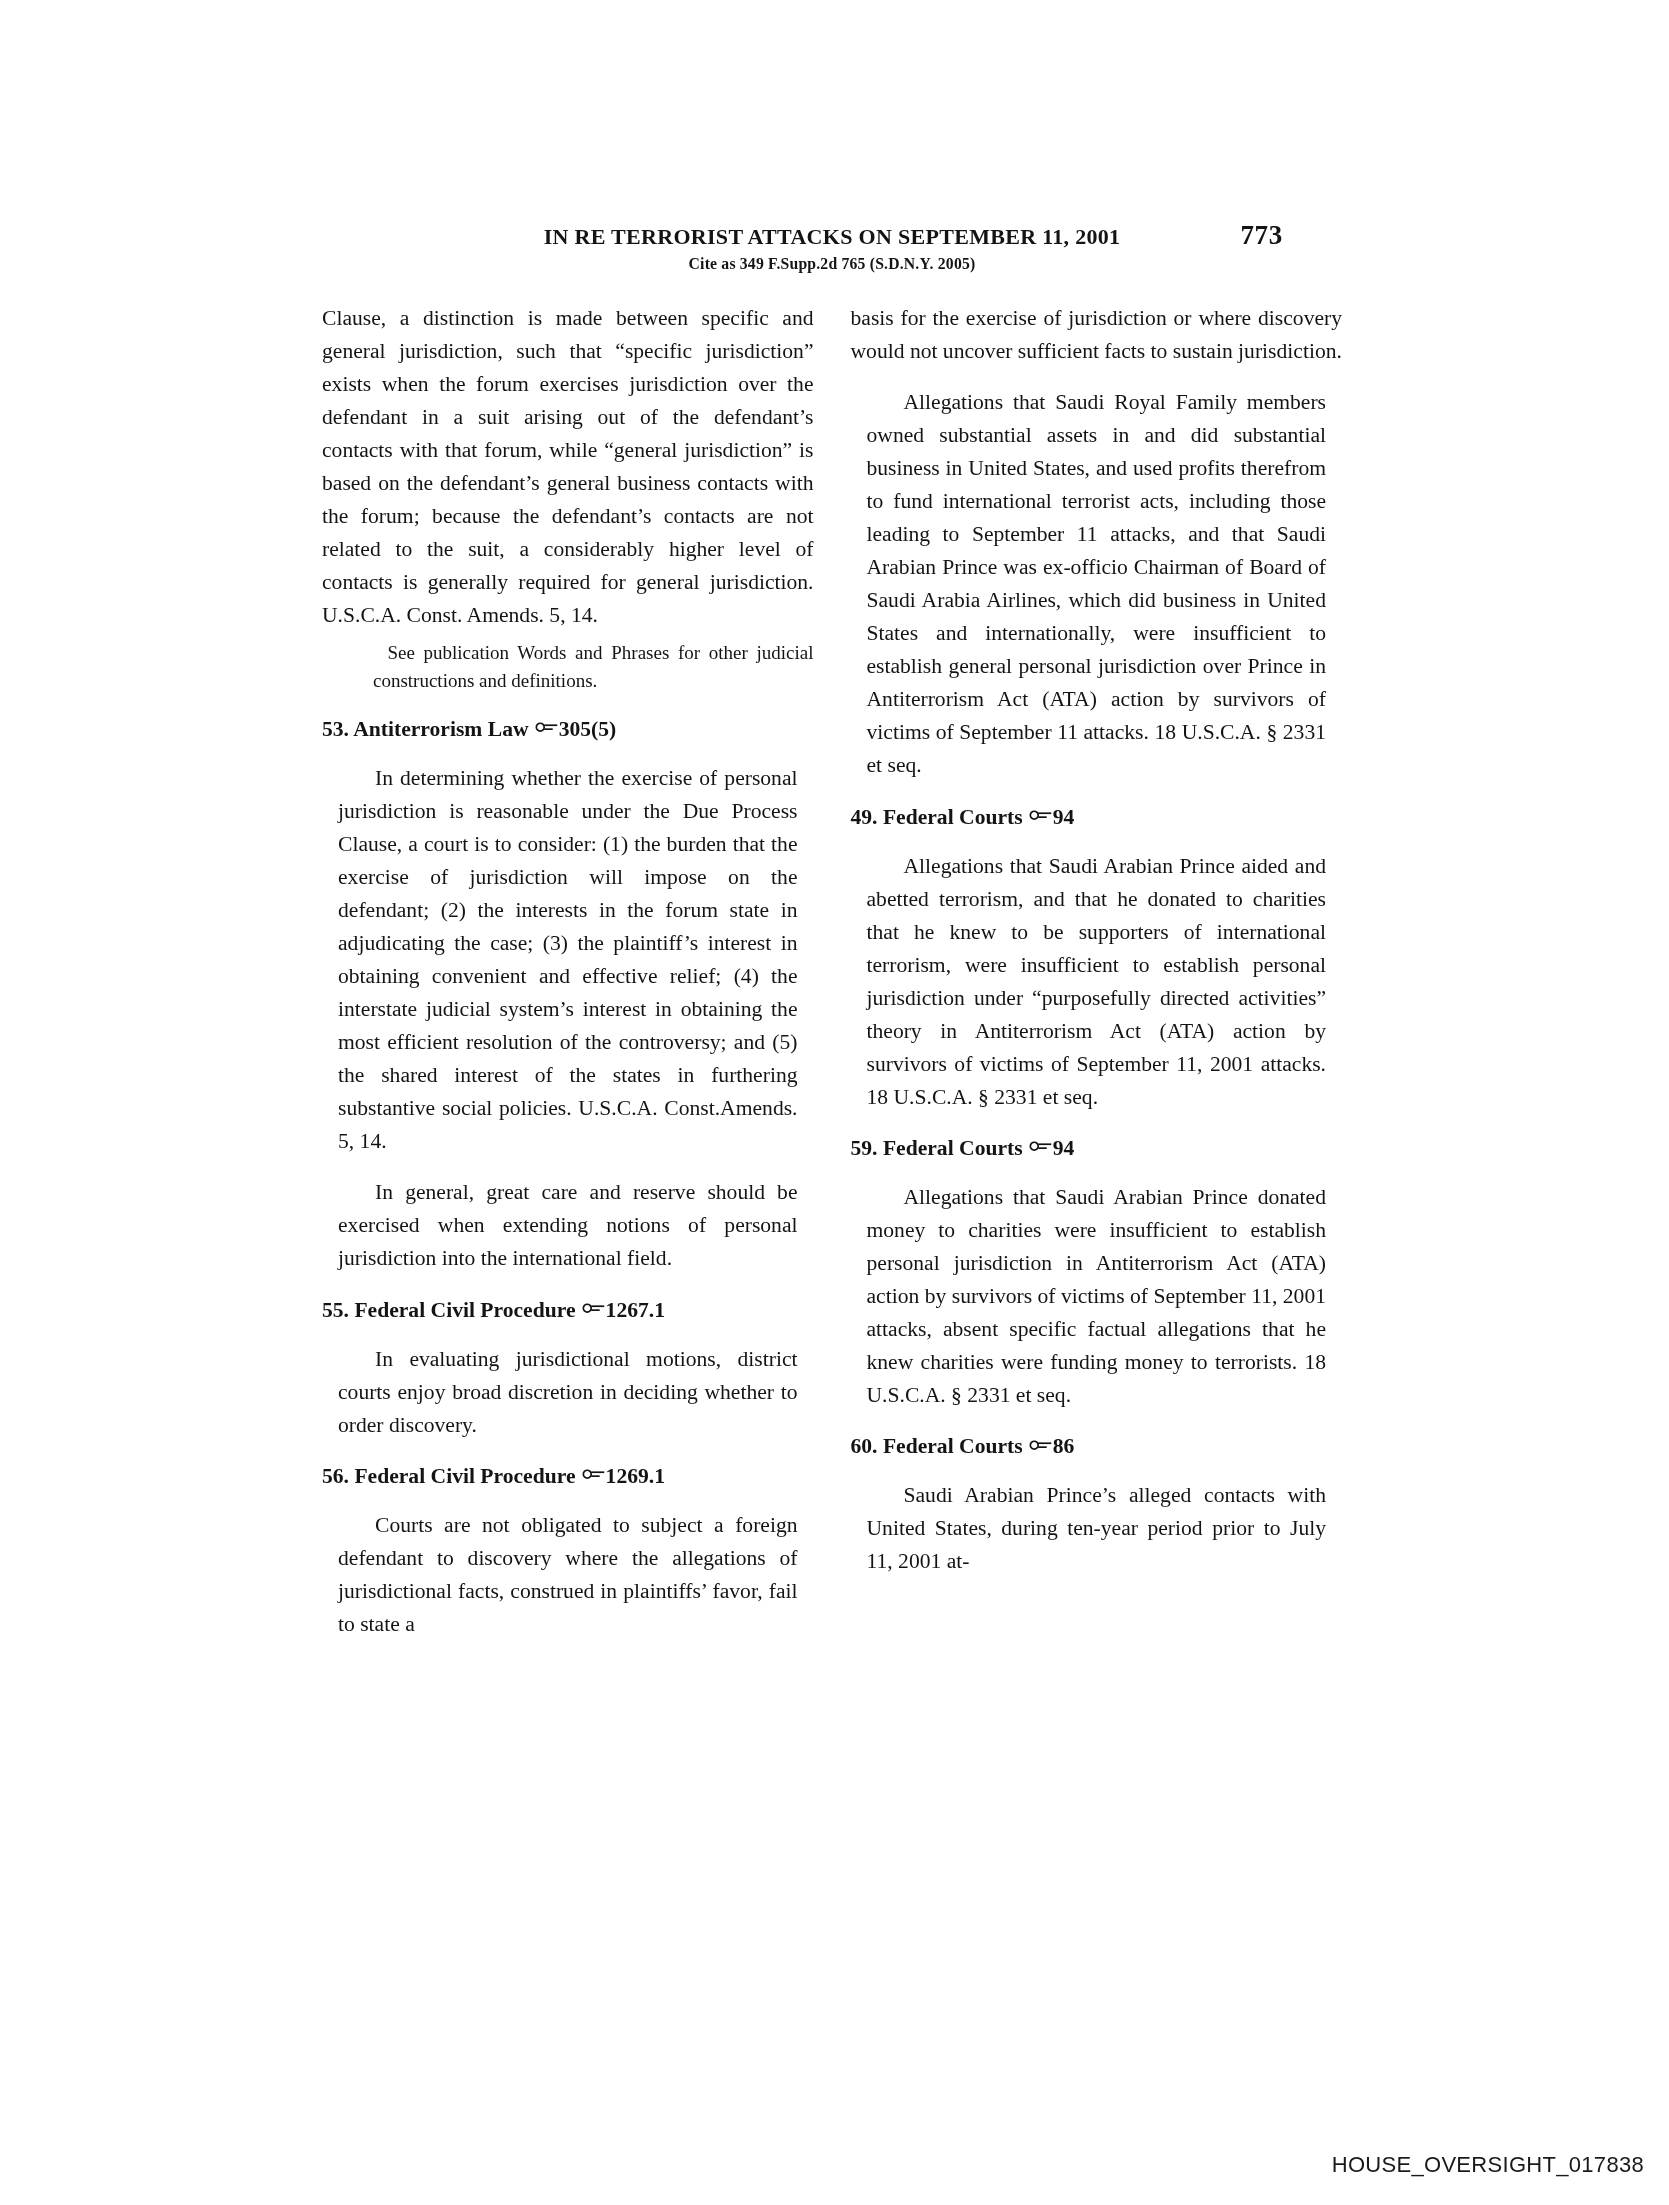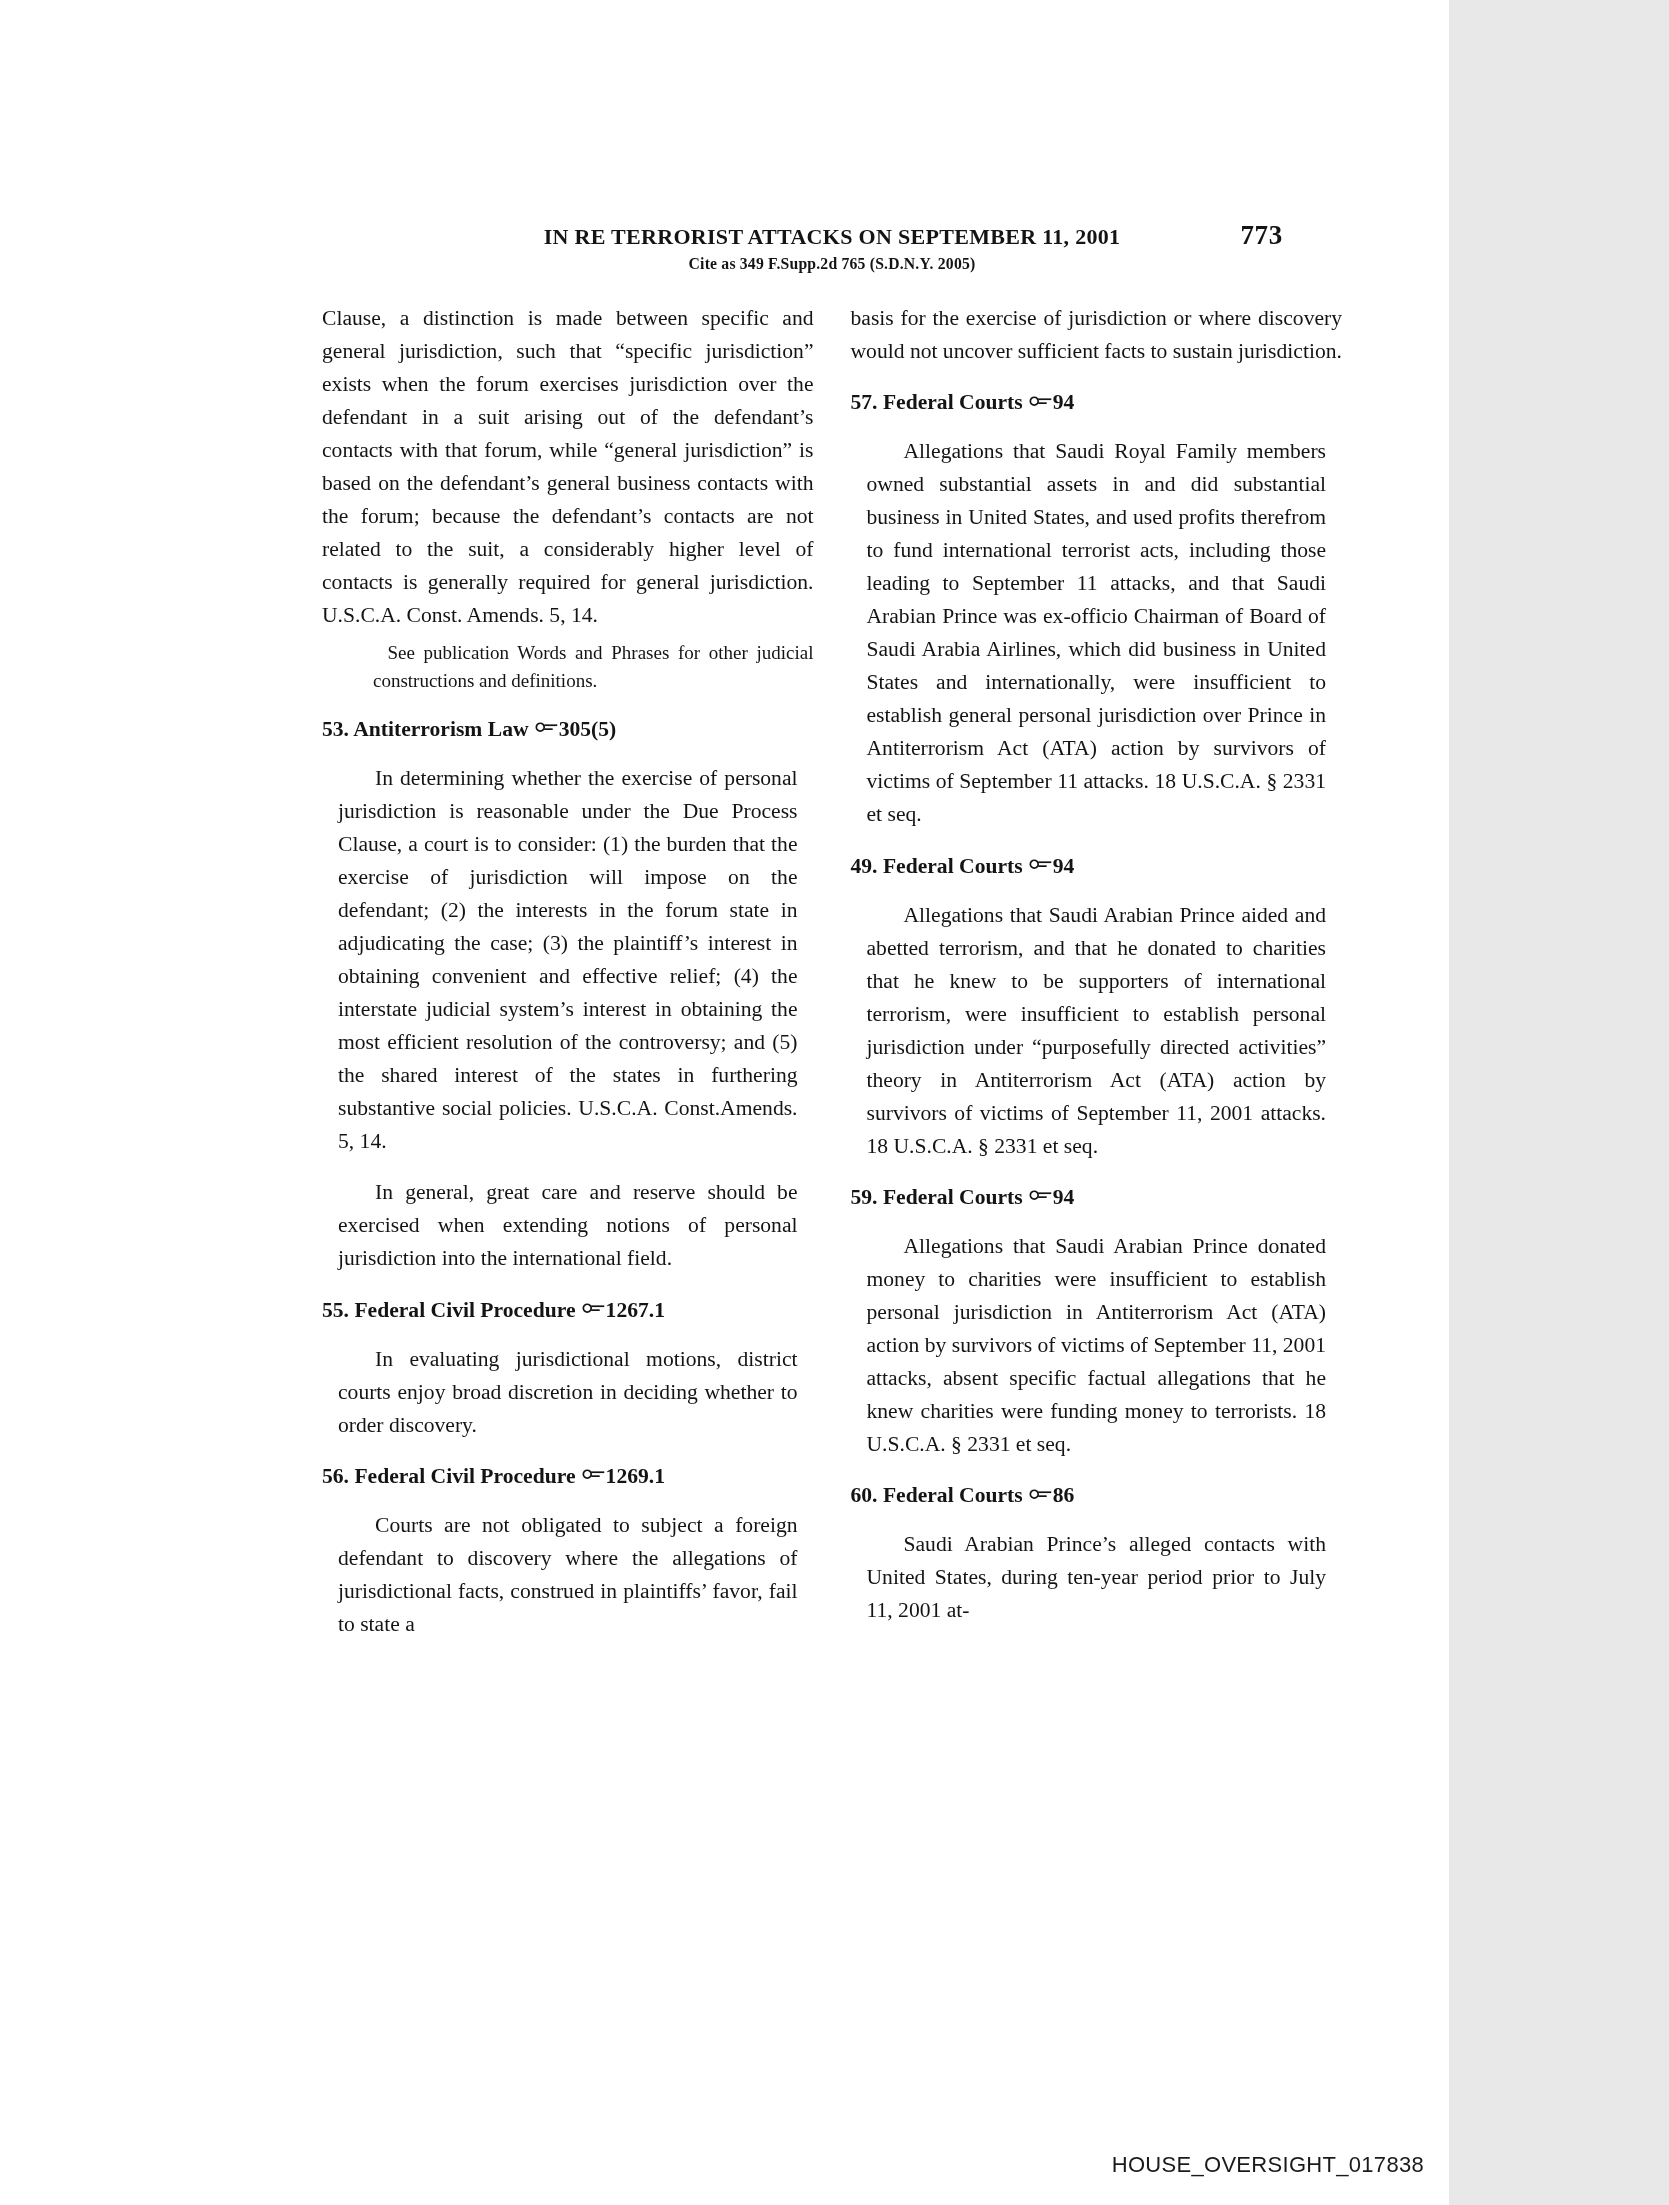--- a/index.html
+++ b/index.html
@@ -1,18 +1,18 @@
 <!DOCTYPE html>
 <html style="font-size:10.5px"><head>
 <meta charset="utf-8">
 <style>
   html,body{margin:0;padding:0;background:#e8e8e8;}
   .page{
     position:relative;
-    width:1449px;
+    width:1669px;
     height:2205px;
     background:#ffffff;
     font-family:"Liberation Serif", serif;
     color:#141414;
     overflow:hidden;
   }
   .content{
     position:absolute;
     left:322px;
     top:224px;
@@ -152,28 +152,20 @@
                 </svg><span>1269.1</span></span>
           </div>
           <p class="hn-text">Courts are not obligated to subject a foreign defendant to discovery where the allegations of jurisdictional facts, construed in plaintiffs’ favor, fail to state a</p>
         </div>
       </div>
 
       <div class="col">
         <p class="para">basis for the exercise of jurisdiction or where discovery would not uncover sufficient facts to sustain jurisdiction.</p>
 
         <div class="headnote">
-          <div class="hn-head">
-            <span>57.</span>
-            <span>Federal Courts</span><span class="hn-key"><svg class="keysym" width="23.6" height="14.4" viewBox="0 0 36 22">
-                  <circle cx="8" cy="11" r="6" fill="none" stroke="#141414" stroke-width="2.6"></circle>
-                  <line x1="14" y1="8" x2="34" y2="8" stroke="#141414" stroke-width="2.6"></line>
-                  <line x1="14" y1="14" x2="27" y2="14" stroke="#141414" stroke-width="2.6"></line>
-                </svg><span>94</span></span>
-          </div>
           <p class="hn-text">Allegations that Saudi Royal Family members owned substantial assets in and did substantial business in United States, and used profits therefrom to fund international terrorist acts, including those leading to September 11 attacks, and that Saudi Arabian Prince was ex-officio Chairman of Board of Saudi Arabia Airlines, which did business in United States and internationally, were insufficient to establish general personal jurisdiction over Prince in Antiterrorism Act (ATA) action by survivors of victims of September 11 attacks.  18 U.S.C.A. § 2331 et seq.</p>
         </div>
 
         <div class="headnote">
           <div class="hn-head">
             <span>49.</span>
             <span>Federal Courts</span><span class="hn-key"><svg class="keysym" width="23.6" height="14.4" viewBox="0 0 36 22">
                   <circle cx="8" cy="11" r="6" fill="none" stroke="#141414" stroke-width="2.6"></circle>
                   <line x1="14" y1="8" x2="34" y2="8" stroke="#141414" stroke-width="2.6"></line>
                   <line x1="14" y1="14" x2="27" y2="14" stroke="#141414" stroke-width="2.6"></line>

